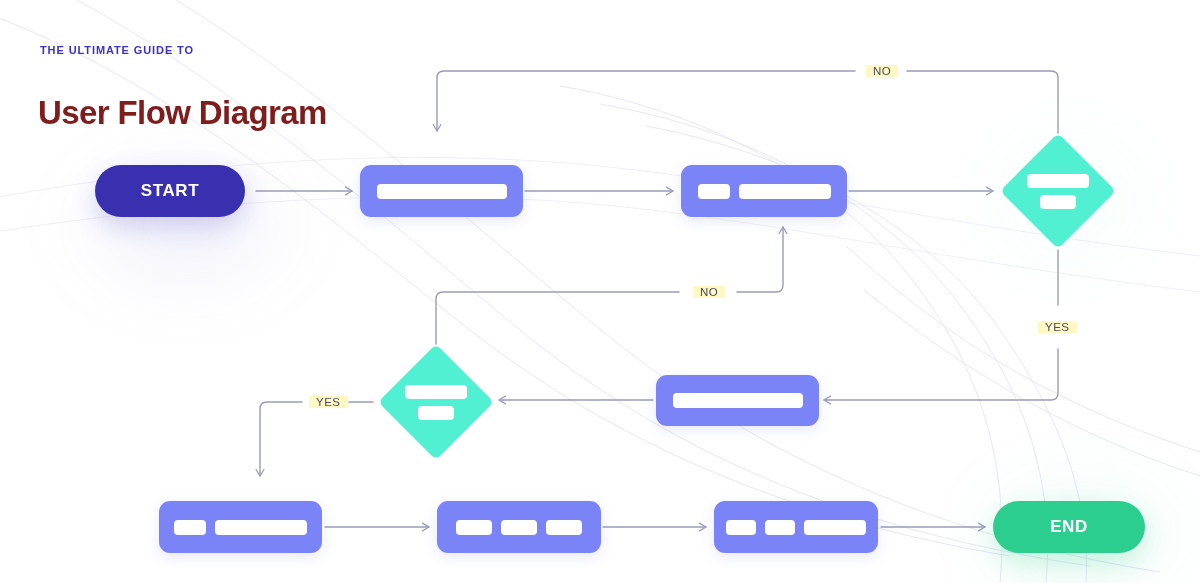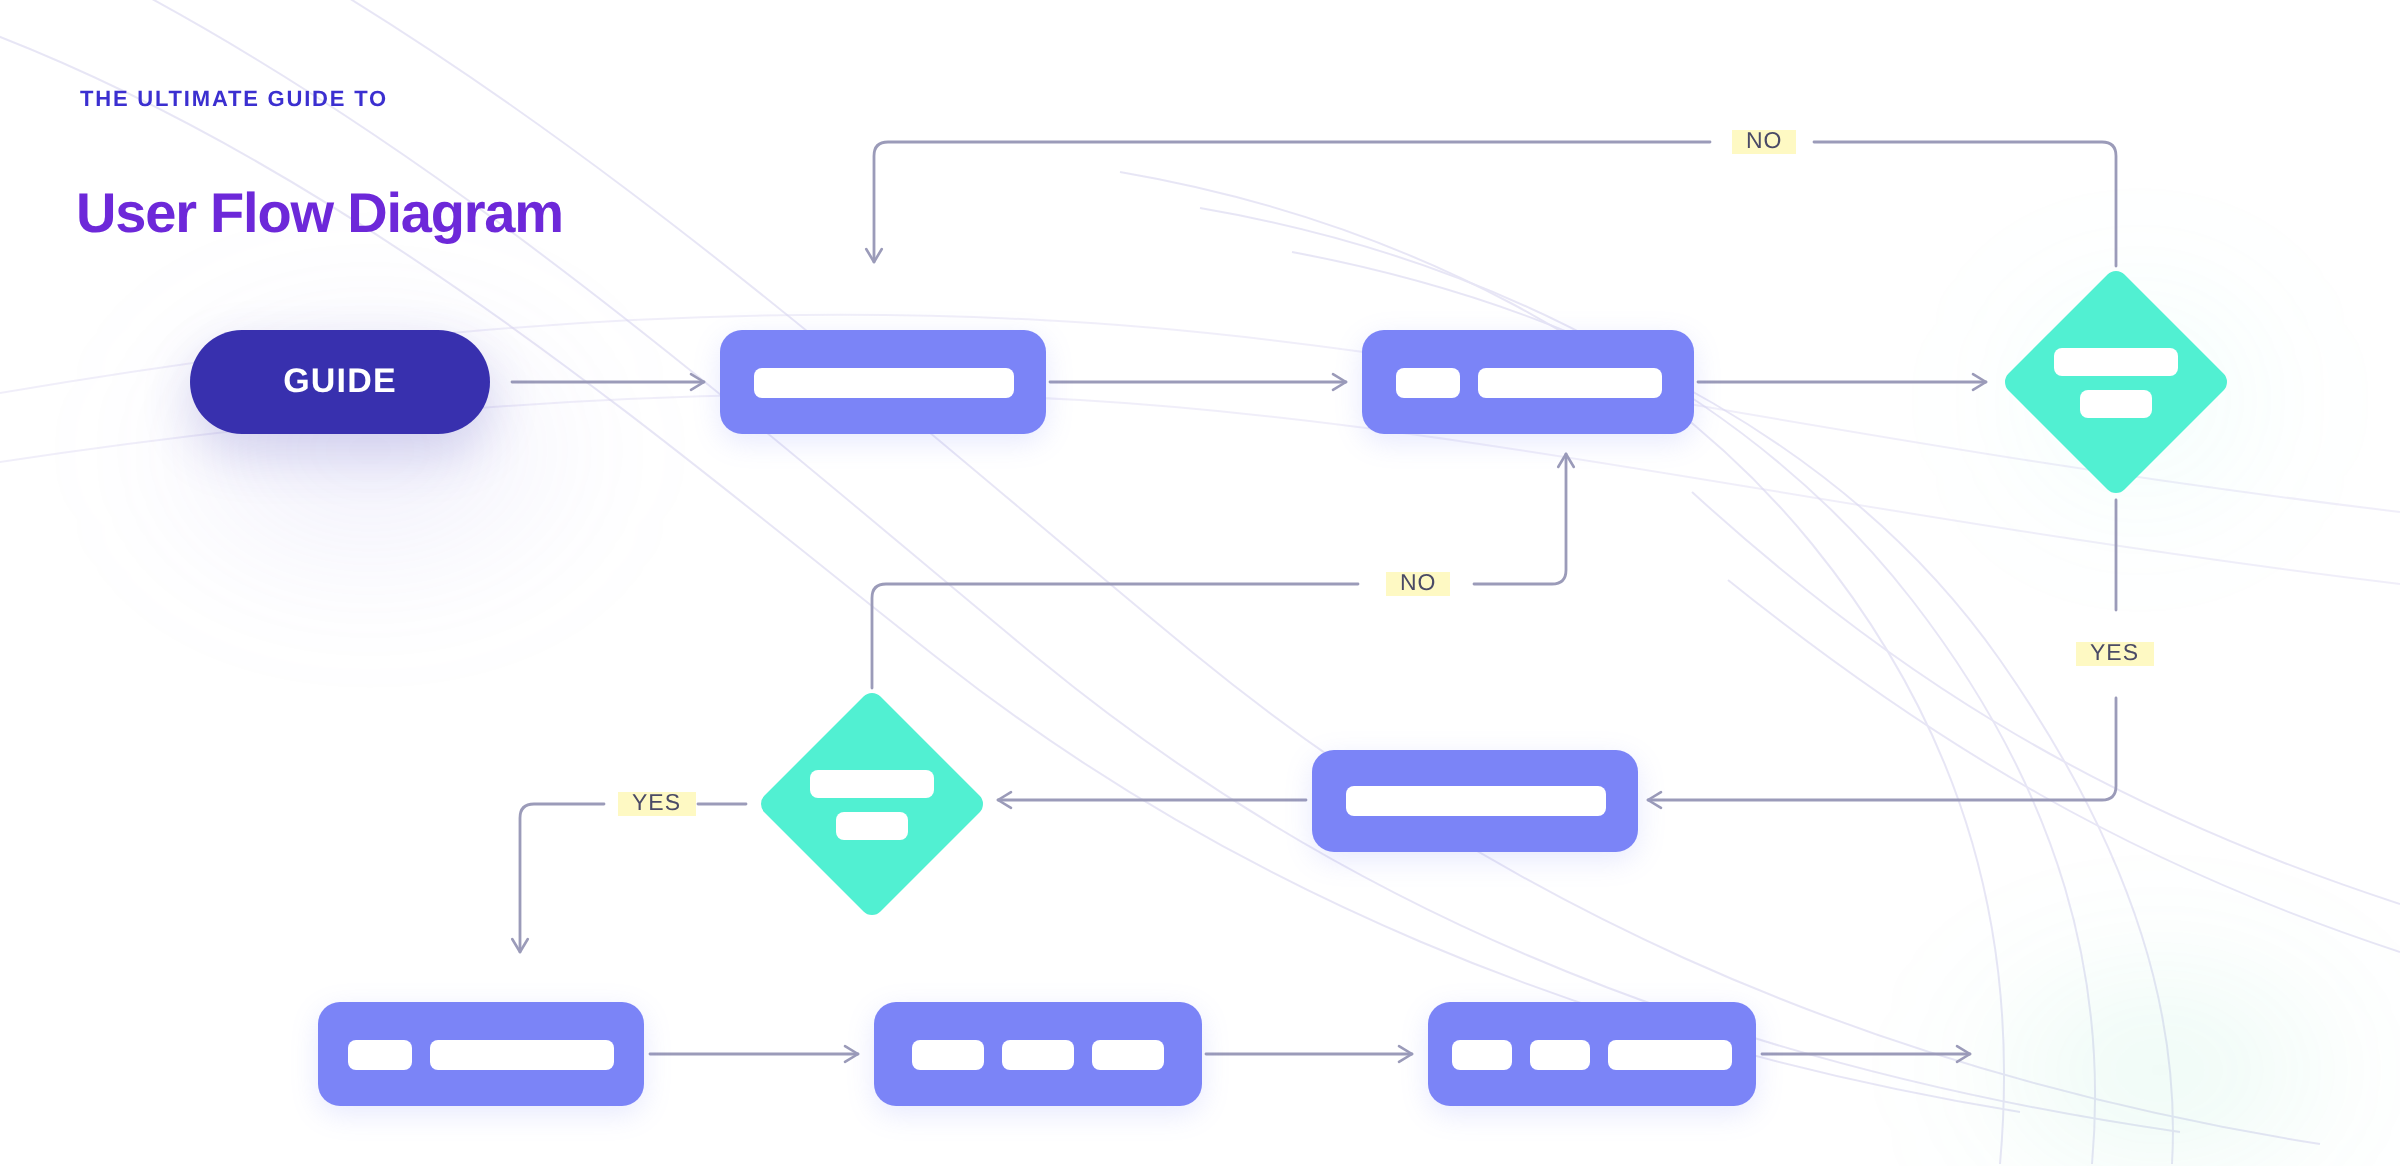--- a/index.html
+++ b/index.html
@@ -22,22 +22,22 @@
     background:radial-gradient(ellipse at center,rgba(81,240,210,0.10) 0%,rgba(81,240,210,0) 70%);}
 
   
   .eyebrow{
     position:absolute;left:40px;top:44px;
     font-size:11px;font-weight:bold;letter-spacing:0.9px;
     color:#3B2FD0;white-space:nowrap;
   }
   .page-title{
     position:absolute;left:38px;top:72px;
-    font-size:28px;font-weight:bold;letter-spacing:-0.6px;
-    color:#6d28d9;white-space:nowrap;
+    font-size:33px;font-weight:bold;letter-spacing:-0.6px;
+    color:#7f1d1d;white-space:nowrap;
   }
 
   
   .node{position:absolute;box-sizing:border-box;}
 
   .terminator{
     display:flex;align-items:center;justify-content:center;
     border-radius:999px;color:#ffffff;
     font-size:17px;font-weight:bold;letter-spacing:0.6px;
   }
@@ -134,21 +134,21 @@
       <path d="M 881 527 L 985 527" marker-end="url(#ah)"></path>
     </g>
   </svg>
 
   <div class="edge-label" style="left:866px;top:65px;">NO</div>
   <div class="edge-label" style="left:693px;top:286px;">NO</div>
   <div class="edge-label" style="left:1038px;top:321px;">YES</div>
   <div class="edge-label" style="left:309px;top:396px;">YES</div>
 
   <div class="node terminator term-start" style="left:95px;top:165px;width:150px;height:52px;">
-    <span>GUIDE</span>
+    <span>START</span>
   </div>
 
   <div class="node process" style="left:360px;top:165px;width:163px;height:52px;">
     <span class="bar" style="width:130px;"></span>
   </div>
 
   <div class="node process" style="left:681px;top:165px;width:166px;height:52px;">
     <span class="bar" style="width:32px;"></span>
     <span class="bar" style="width:92px;"></span>
   </div>
@@ -183,14 +183,17 @@
     <span class="bar" style="width:36px;"></span>
     <span class="bar" style="width:36px;"></span>
   </div>
 
   <div class="node process" style="left:714px;top:501px;width:164px;height:52px;">
     <span class="bar" style="width:30px;"></span>
     <span class="bar" style="width:30px;"></span>
     <span class="bar" style="width:62px;"></span>
   </div>
 
+  <div class="node terminator term-end" style="left:993px;top:501px;width:152px;height:52px;">
+    <span>END</span>
+  </div>
 
 </div>
 
 </body></html>

